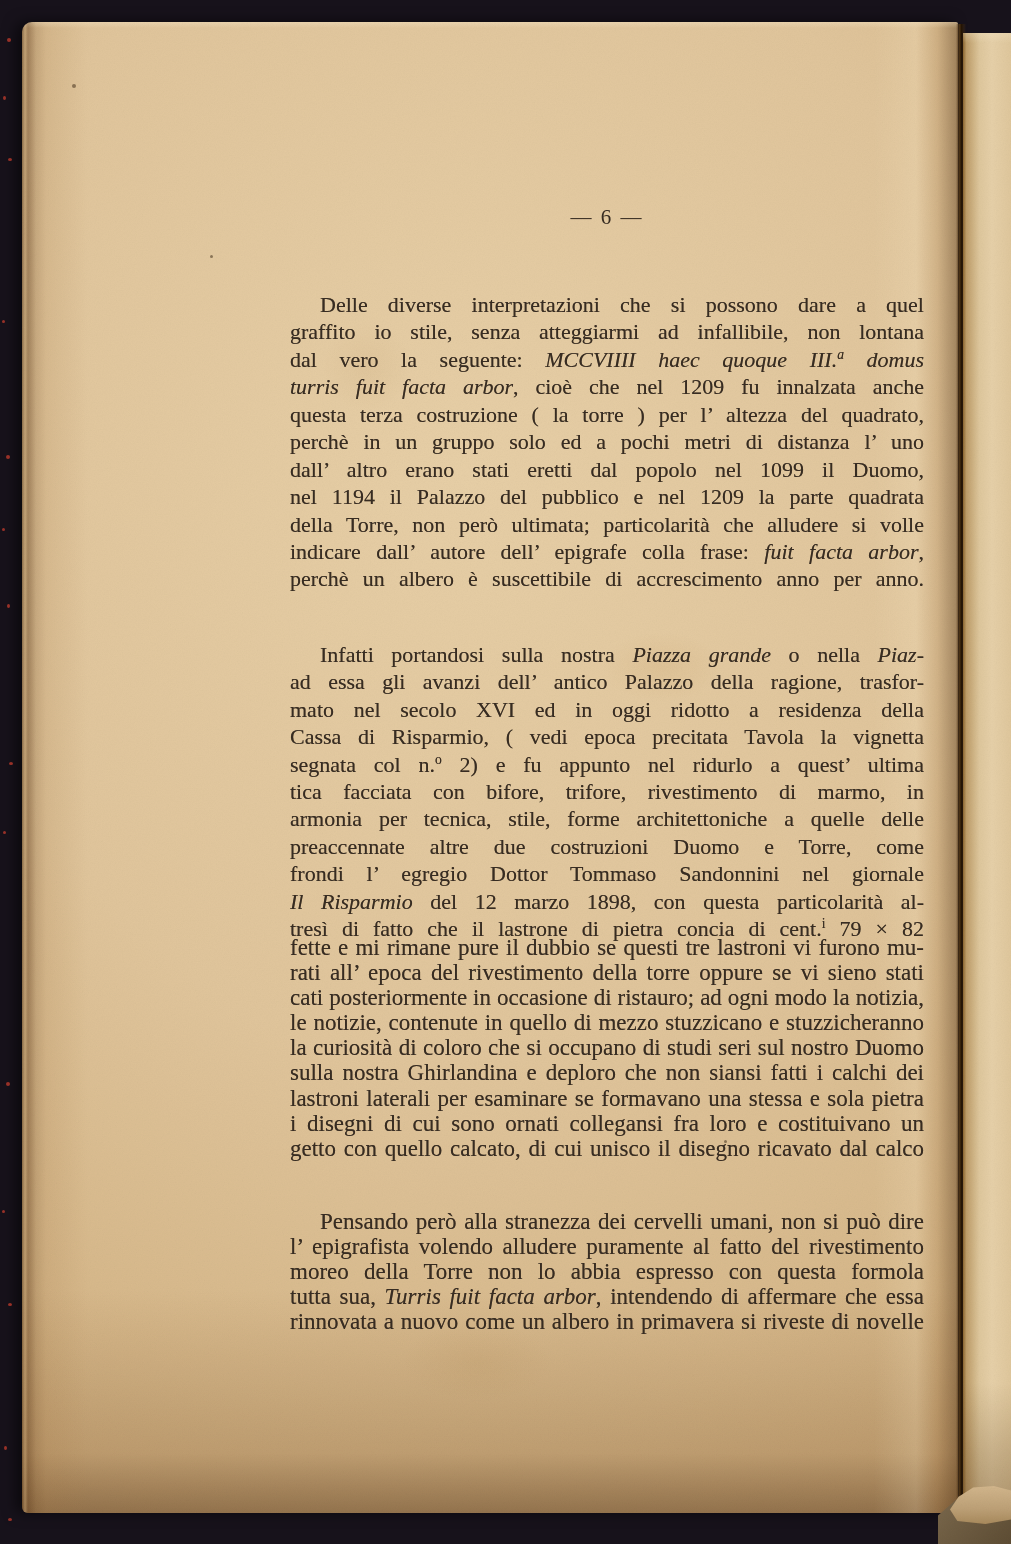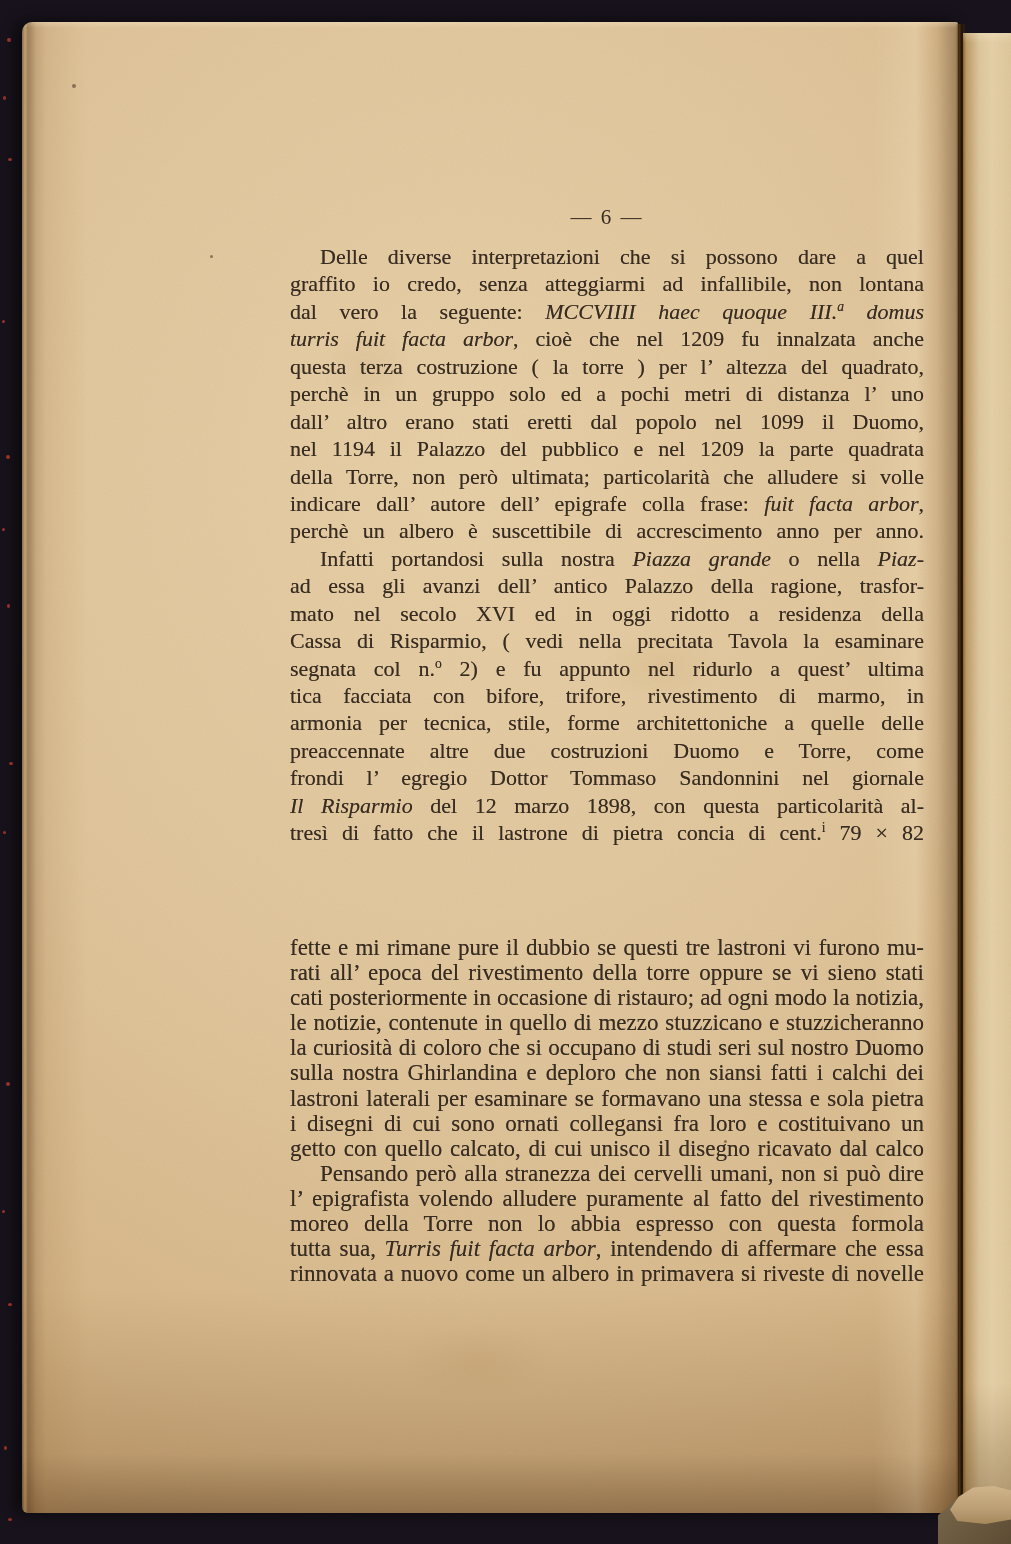--- a/index.html
+++ b/index.html
@@ -70,21 +70,21 @@
   .main-text{top:221px;font-size:22px;}
   .footnote{top:913px;font-size:23px;}
   .tline{
     text-align:justify;text-align-last:justify;
     overflow:hidden;white-space:nowrap;
     text-shadow:0 0 .5px rgba(52,38,24,.55);
   }
   .tline{white-space:normal;}
   .main-text .tline{height:27.45px;line-height:27.45px;}
   .footnote .tline{height:25.1px;line-height:25.1px;}
-  .tline.indent{text-indent:30px;}
+  .tline.indent{text-indent:30px;margin-top:48px;}
   .tline i{}
   .tline sup{font-size:62%;line-height:0;vertical-align:super;letter-spacing:0;}
 </style>
 </head>
 <body>
 
 <div class="scene">
 
   <div class="page">
     <div class="page-edge-left"></div>
@@ -92,34 +92,34 @@
     <div class="stain s2"></div>
     <div class="stain s3"></div>
     <div class="paper-fleck" style="left:50px;top:62px;width:4px;height:4px;"></div>
     <div class="paper-fleck" style="left:188px;top:233px;width:3px;height:3px;"></div>
     <div class="paper-fleck" style="left:702px;top:1118px;width:3px;height:3px;"></div>
 
     <div class="pagenum">— 6 —</div>
 
     <div class="textblock main-text">
         <div class="tline indent">Delle diverse interpretazioni che si possono dare a quel</div>
-        <div class="tline">graffito io credo, senza atteggiarmi ad infallibile, non lontana</div>
+        <div class="tline">graffito io stile, senza atteggiarmi ad infallibile, non lontana</div>
         <div class="tline">dal vero la seguente: <i>MCCVIIII haec quoque III.<sup>a</sup> domus</i></div>
         <div class="tline"><i>turris fuit facta arbor</i>, cioè che nel 1209 fu innalzata anche</div>
         <div class="tline">questa terza costruzione ( la torre ) per l’ altezza del quadrato,</div>
         <div class="tline">perchè in un gruppo solo ed a pochi metri di distanza l’ uno</div>
         <div class="tline">dall’ altro erano stati eretti dal popolo nel 1099 il Duomo,</div>
         <div class="tline">nel 1194 il Palazzo del pubblico e nel 1209 la parte quadrata</div>
         <div class="tline">della Torre, non però ultimata; particolarità che alludere si volle</div>
         <div class="tline">indicare dall’ autore dell’ epigrafe colla frase: <i>fuit facta arbor</i>,</div>
         <div class="tline">perchè un albero è suscettibile di accrescimento anno per anno.</div>
         <div class="tline indent">Infatti portandosi sulla nostra <i>Piazza grande</i> o nella <i>Piaz-</i></div>
         <div class="tline">ad essa gli avanzi dell’ antico Palazzo della ragione, trasfor-</div>
         <div class="tline">mato nel secolo XVI ed in oggi ridotto a residenza della</div>
-        <div class="tline">Cassa di Risparmio, ( vedi nella precitata Tavola la esaminare</div>
+        <div class="tline">Cassa di Risparmio, ( vedi epoca precitata Tavola la vignetta</div>
         <div class="tline">segnata col n.<sup>o</sup> 2) e fu appunto nel ridurlo a quest’ ultima</div>
         <div class="tline">tica facciata con bifore, trifore, rivestimento di marmo, in</div>
         <div class="tline">armonia per tecnica, stile, forme architettoniche a quelle delle</div>
         <div class="tline">preaccennate altre due costruzioni Duomo e Torre, come</div>
         <div class="tline">frondi l’ egregio Dottor Tommaso Sandonnini nel giornale</div>
         <div class="tline"><i>Il Risparmio</i> del 12 marzo 1898, con questa particolarità al-</div>
         <div class="tline">tresì di fatto che il lastrone di pietra concia di cent.<sup>i</sup> 79 × 82</div>
       </div>
 
     <div class="textblock footnote">

